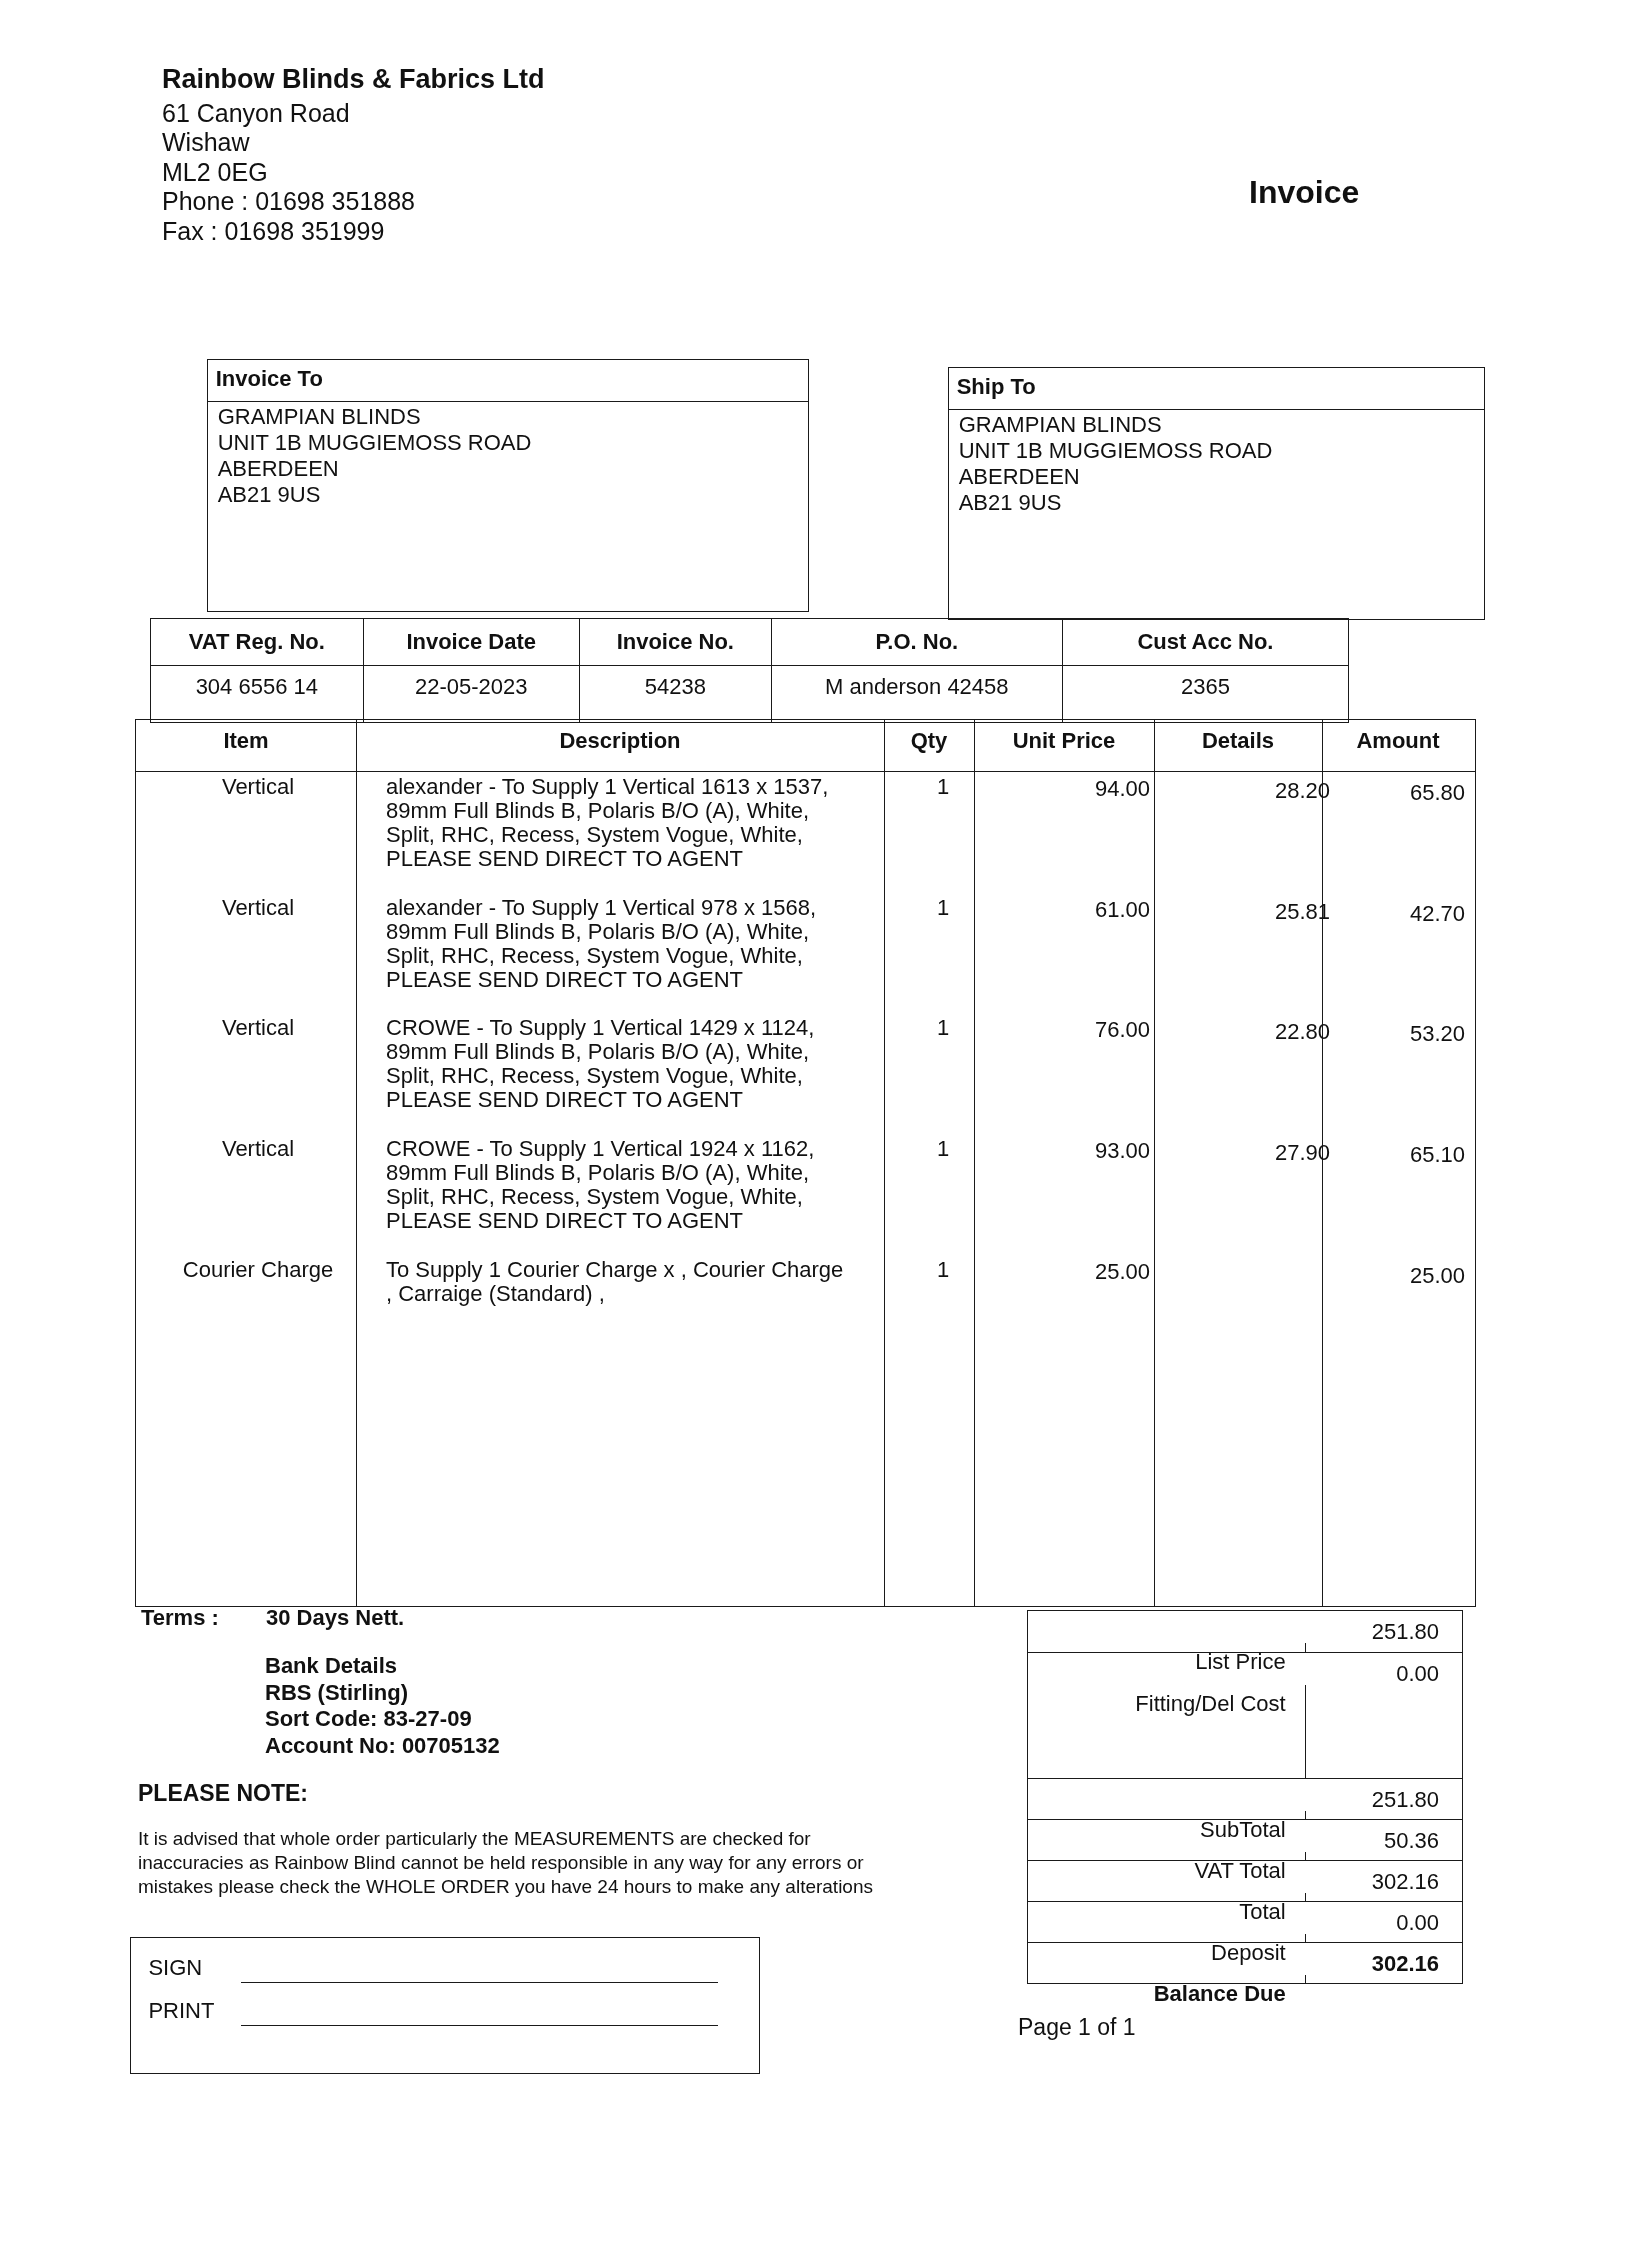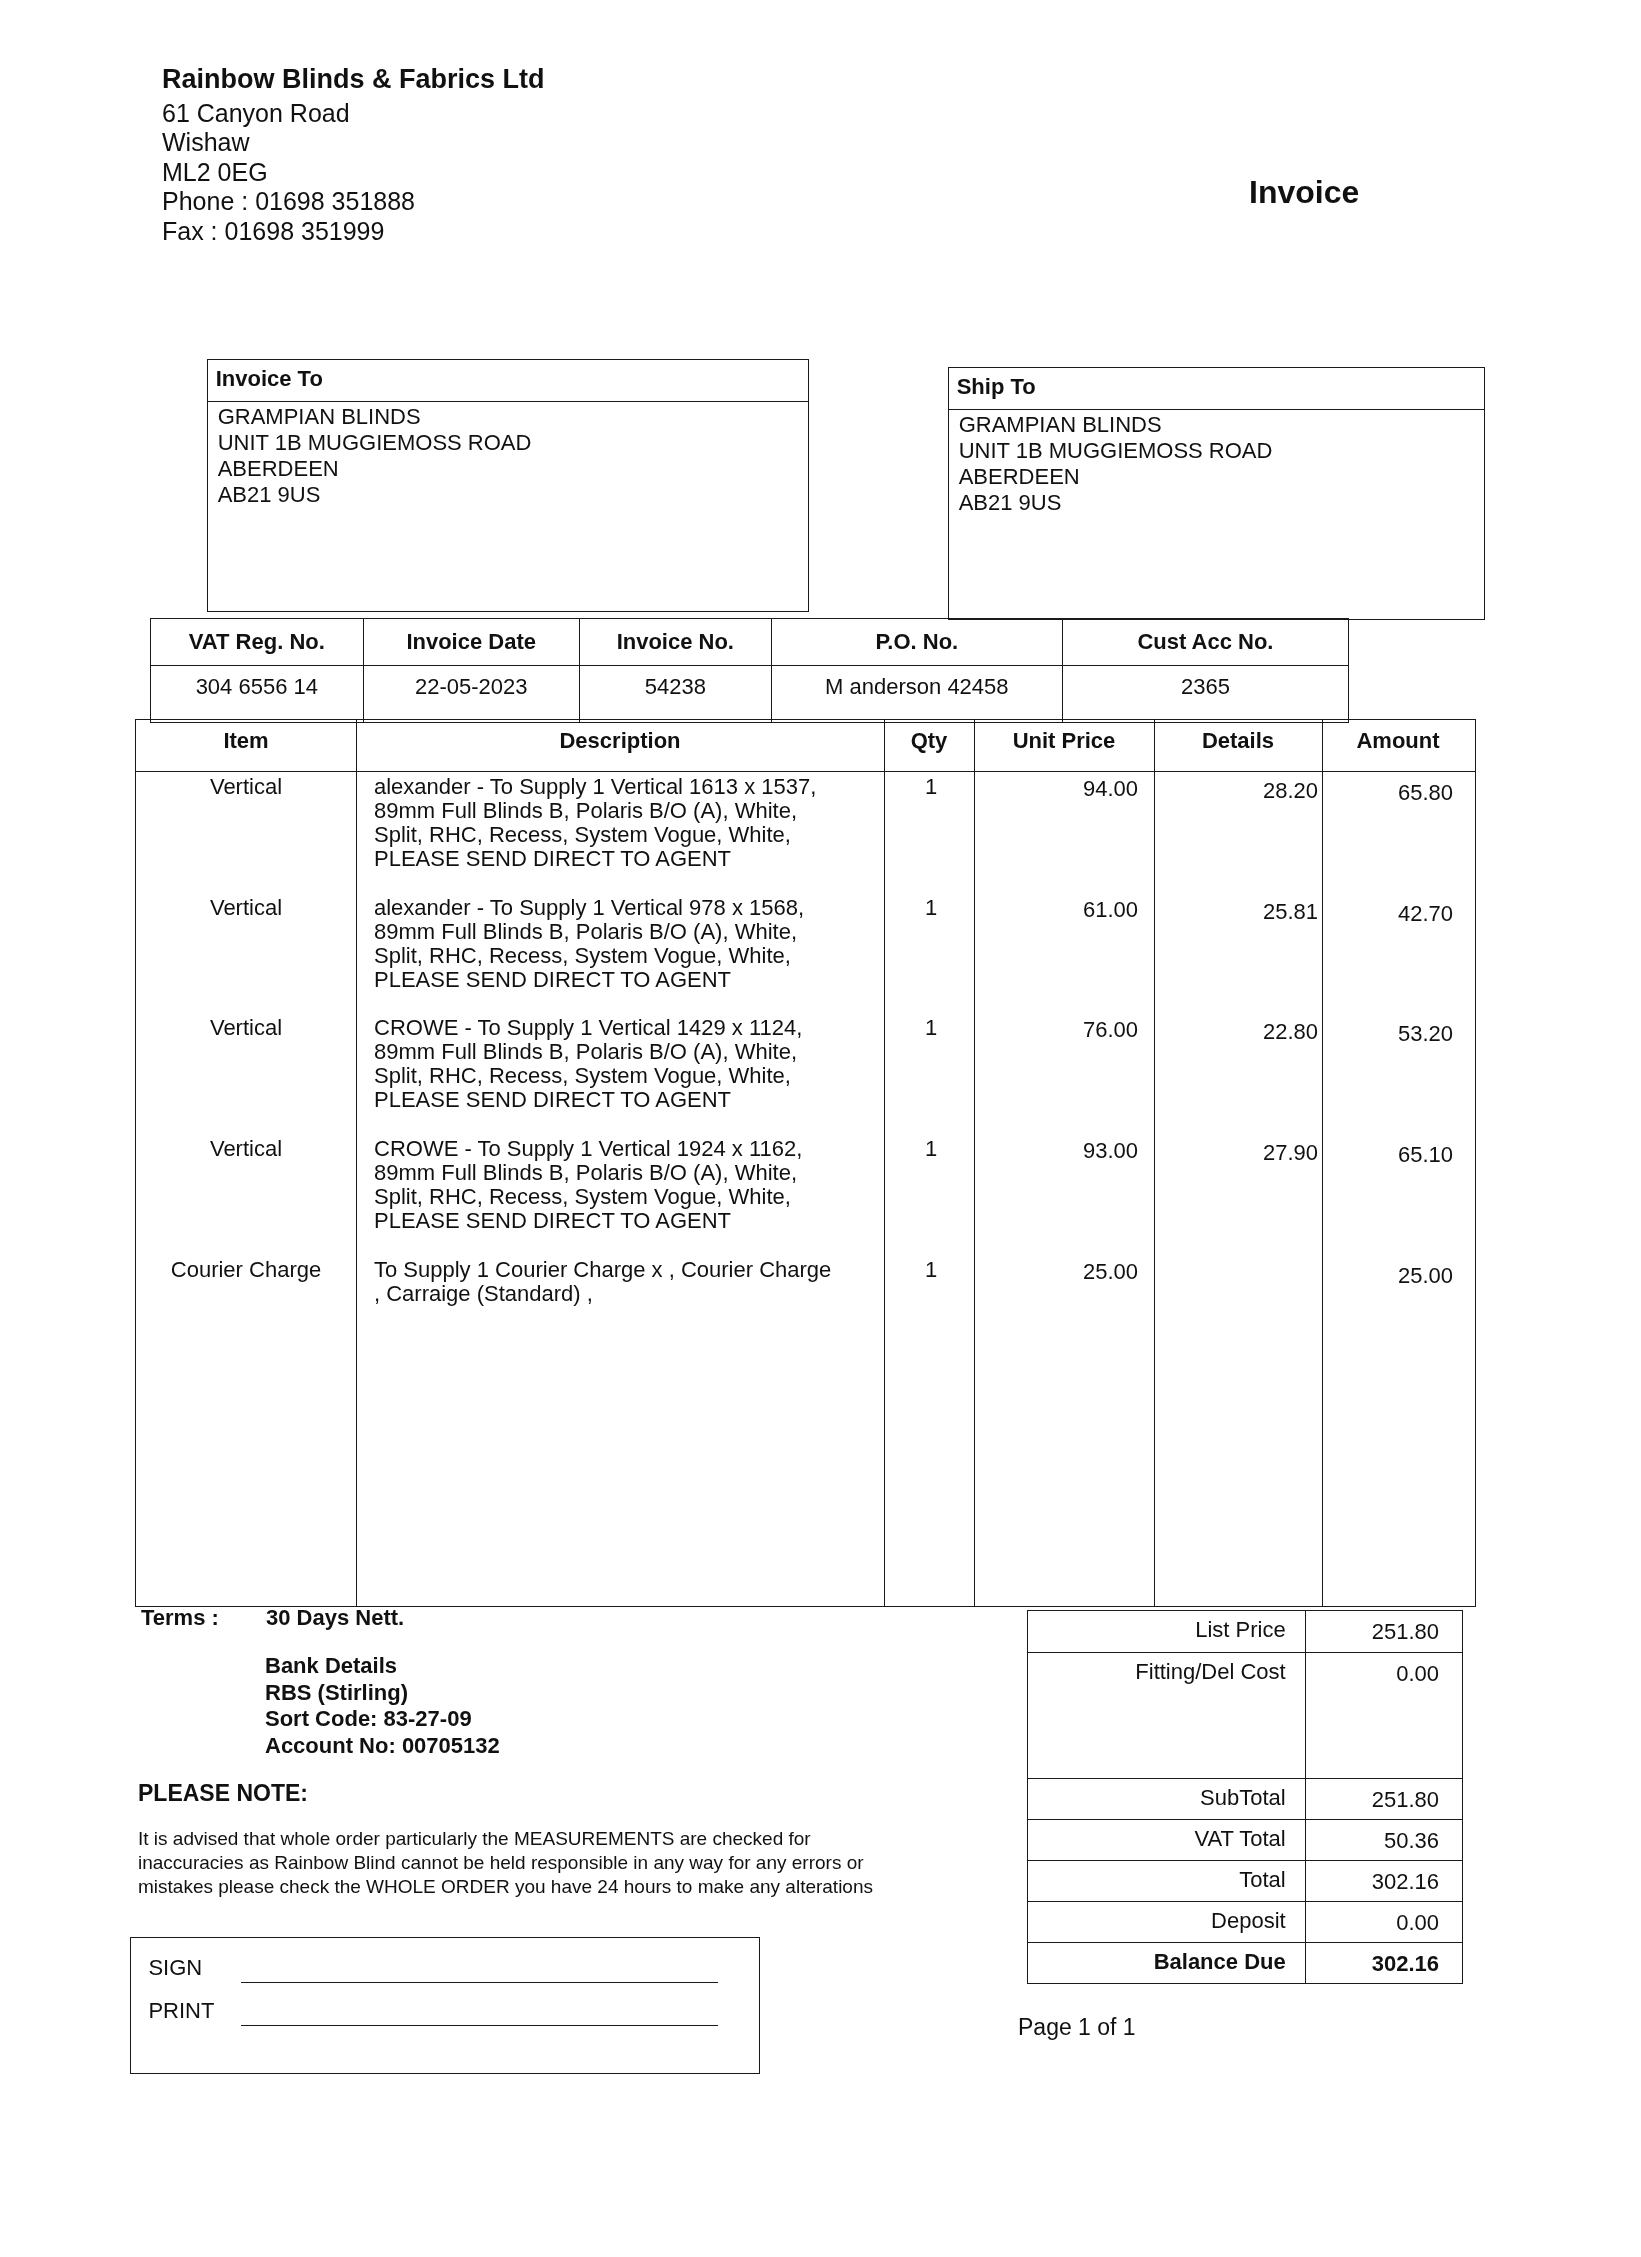--- a/index.html
+++ b/index.html
@@ -29,21 +29,21 @@
   #info-table { left: 150px; top: 618px; width: 1199px; }
   #info-table th, #info-table td { border: 1.9px solid #1a1a1a; text-align: center; font-size: 22px; padding: 0; }
   #info-table th { height: 46px; font-weight: bold; vertical-align: middle; }
   #info-table td { height: 48px; vertical-align: top; padding-top: 7.7px; }
 
   
   #items { left: 135px; top: 719px; width: 1341px; height: 888px; border: 1.9px solid #1a1a1a; box-sizing: border-box; }
   #items .col { position: absolute; top: 0; bottom: 0; border-right: 1.9px solid #1a1a1a; }
   #items .hdrline { position: absolute; left: 0; right: 0; top: 51px; border-top: 1.9px solid #1a1a1a; }
   #items .th { position: absolute; top: 7.7px; font-size: 22px; font-weight: bold; text-align: center; }
-  #items .row { position: absolute; left: 0; right: 0; height: 121px; }
+  #items .row { position: absolute; left: 12px; right: 0; height: 121px; }
   #items .cell { position: absolute; top: 0; font-size: 22px; line-height: 24px; }
   .c-item { left: 0; width: 220px; text-align: center; }
   .c-desc { left: 238px; width: 657px; }
   .c-qty { left: 750px; width: 90px; text-align: center; }
   .c-unit { left: 840px; width: 162px; text-align: right; }
   .c-disc { left: 1020px; width: 162px; text-align: right; }
   .c-amt { left: 1188px; width: 129px; text-align: right; }
 
   
   #terms-label { left: 141px; top: 1605px; font-size: 22px; font-weight: bold; }
@@ -51,21 +51,21 @@
   #bank { left: 265px; top: 1653px; font-size: 22px; font-weight: bold; line-height: 26.6px; }
   #note-title { left: 138px; top: 1780px; font-size: 23px; font-weight: bold; }
   #note-text { left: 138px; top: 1827px; font-size: 19px; line-height: 24px; }
 
   
   #totals { left: 1027px; top: 1610px; width: 436px; border: 1.9px solid #1a1a1a; box-sizing: border-box; }
   #totals .tr { display: flex; border-top: 1.9px solid #1a1a1a; height: 41px; box-sizing: border-box; }
   #totals .tr:first-child { border-top: none; }
   #totals .tr.tall { height: 126px; }
   #totals .lbl { width: 278px; border-right: 1.9px solid #1a1a1a; text-align: right; padding: 5.8px 19.3px 0 0;
-                 box-sizing: border-box; font-size: 22px; }
+                 box-sizing: border-box; font-size: 22px; margin-top: 32px; }
   #totals .val { flex: 1; text-align: right; padding: 7.7px 23px 0 0; box-sizing: border-box; font-size: 22px; }
   #totals .tr.bold .lbl, #totals .tr.bold .val { font-weight: bold; }
 
   #page-no { left: 1018px; top: 2014px; font-size: 23px; }
 
   
   #sign-box { left: 130px; top: 1937px; width: 630px; height: 137px; border: 1.9px solid #1a1a1a; box-sizing: border-box; }
   #sign-box .lab { position: absolute; left: 17.4px; font-size: 22px; }
   #sign-box .rule { position: absolute; left: 110px; width: 477px; border-top: 1.9px solid #1a1a1a; }
 </style>

